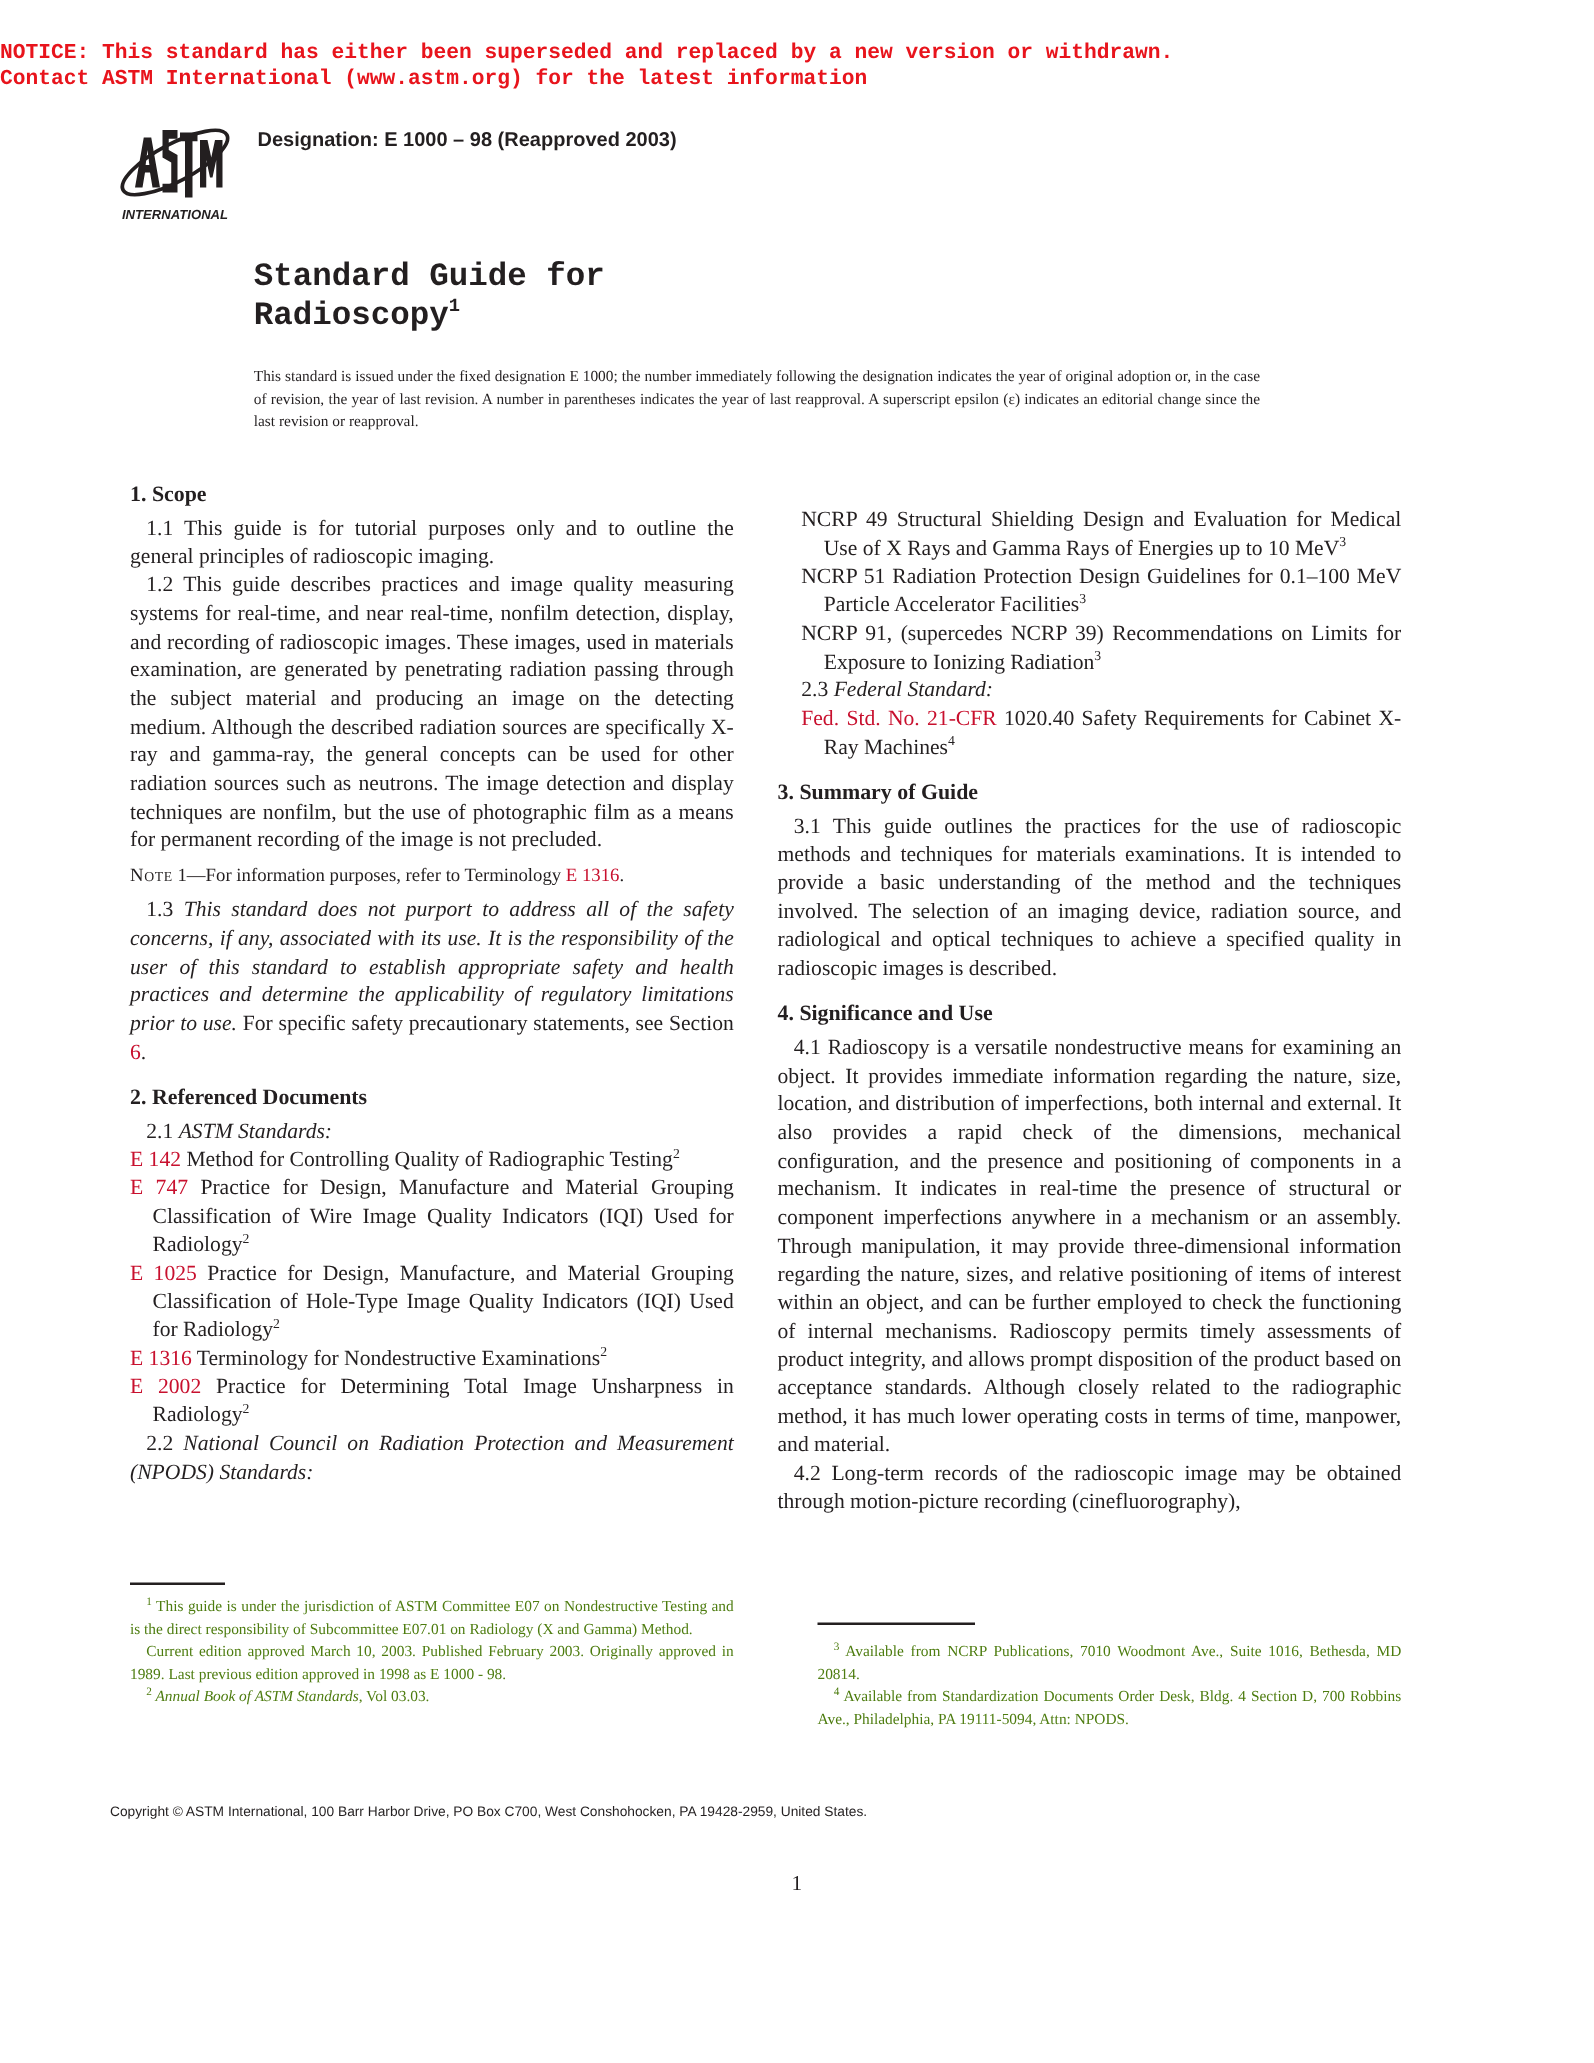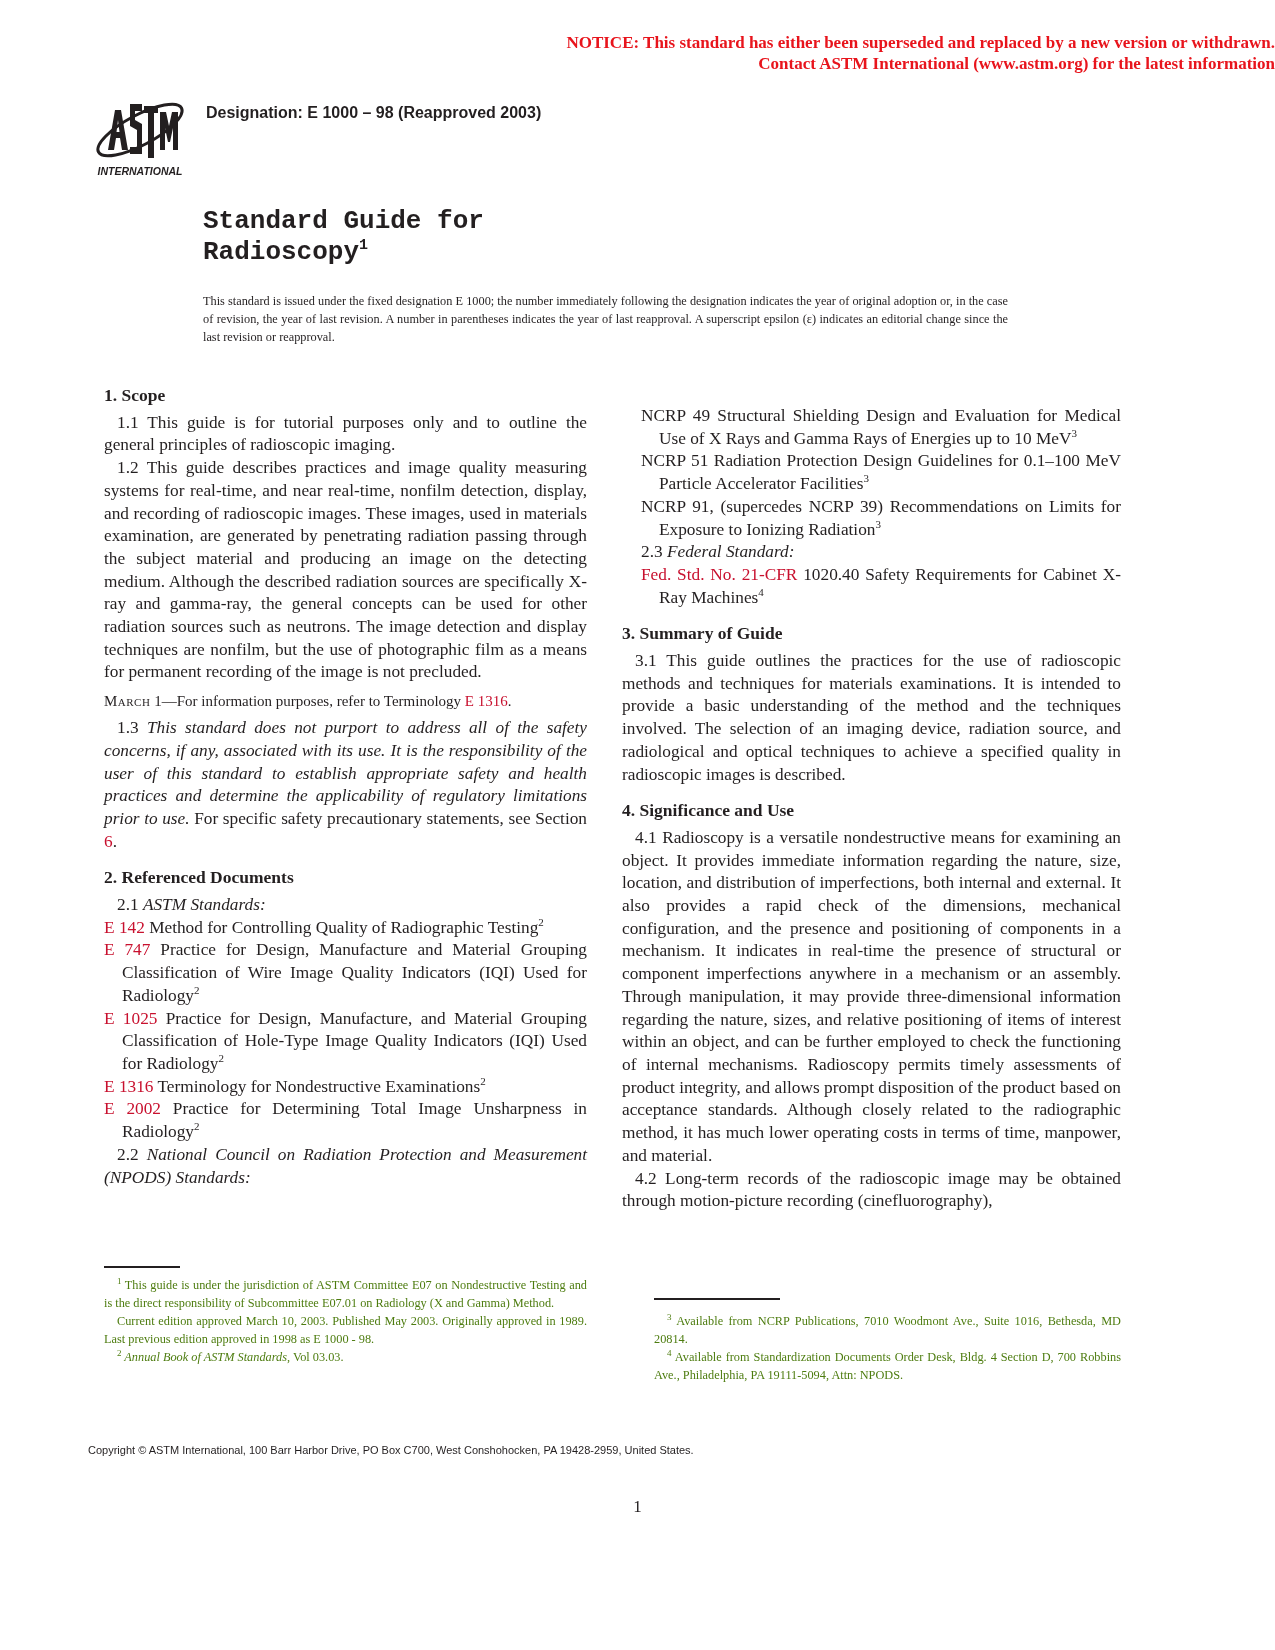--- a/index.html
+++ b/index.html
@@ -1,20 +1,20 @@
 <!DOCTYPE html>
 <html><head>
 <meta charset="utf-8">
 <style>
   html, body { margin: 0; padding: 0; background: #ffffff; }
   body { width: 1275px; height: 1650px; position: relative; overflow: hidden; color: #231f20; }
   .red { color: #c8102e; }
 
-  #notice { position: absolute; top: 32px; left: 0; width: 1275px; text-align: right;
-    font-family: Liberation Serif, serif; font-weight: bold; font-size: 17px; line-height: 21px; color: #e8141c; }
+  #notice { position: absolute; top: 32px; left: 0; width: 1275px; text-align: left;
+    font-family: Liberation Mono, monospace; font-weight: bold; font-size: 17px; line-height: 21px; color: #e8141c; }
 
   #logo { position: absolute; left: 88px; top: 92px; width: 104px; height: 86px; }
   #designation { position: absolute; left: 206px; top: 104px; font-family: "Liberation Sans", sans-serif;
     font-weight: bold; font-size: 16px; color: #231f20; }
 
   #title { position: absolute; left: 203px; top: 206px; font-family: Liberation Mono, monospace;
     font-weight: bold; font-size: 26px; line-height: 31px; color: #231f20; }
   #title sup { font-size: 15px; vertical-align: 10px; line-height: 0; }
 
   #issue-note { position: absolute; left: 203px; top: 292px; width: 805px; font-family: "Liberation Serif", serif;
@@ -74,39 +74,39 @@
   <div>Standard Guide for</div>
   <div><span>Radioscopy</span><sup>1</sup></div>
 </div>
 
 <div id="issue-note">This standard is issued under the fixed designation E 1000; the number immediately following the designation indicates the year of original adoption or, in the case of revision, the year of last revision. A number in parentheses indicates the year of last reapproval. A superscript epsilon (ε) indicates an editorial change since the last revision or reapproval.</div>
 
 <div id="col-left" class="col">
   <p class="h">1.  Scope</p>
   <p class="ind">1.1  This guide is for tutorial purposes only and to outline the general principles of radioscopic imaging.</p>
   <p class="ind">1.2 This guide describes practices and image quality measuring systems for real-time, and near real-time, nonfilm detection, display, and recording of radioscopic images. These images, used in materials examination, are generated by penetrating radiation passing through the subject material and producing an image on the detecting medium. Although the described radiation sources are specifically X-ray and gamma-ray, the general concepts can be used for other radiation sources such as neutrons. The image detection and display techniques are nonfilm, but the use of photographic film as a means for permanent recording of the image is not precluded.</p>
-  <p class="note ind"><span class="sc">March</span><span> 1—For information purposes, refer to Terminology </span><span class="red">E 1316</span><span>.</span></p>
+  <p class="note ind"><span class="sc">Note</span><span> 1—For information purposes, refer to Terminology </span><span class="red">E 1316</span><span>.</span></p>
   <p class="ind"><span>1.3 </span><i>This standard does not purport to address all of the safety concerns, if any, associated with its use. It is the responsibility of the user of this standard to establish appropriate safety and health practices and determine the applicability of regulatory limitations prior to use.</i><span> For specific safety precautionary statements, see Section </span><span class="red">6</span><span>.</span></p>
 
   <p class="h sec">2.  Referenced Documents</p>
   <p class="ind"><span>2.1  </span><i>ASTM Standards:</i></p>
 
   <p class="hang"><span class="red">E 142</span><span> Method for Controlling Quality of Radiographic Testing</span><sup>2</sup></p>
   <p class="hang"><span class="red">E 747</span><span> Practice for Design, Manufacture and Material Grouping Classification of Wire Image Quality Indicators (IQI) Used for Radiology</span><sup>2</sup></p>
   <p class="hang"><span class="red">E 1025</span><span> Practice for Design, Manufacture, and Material Grouping Classification of Hole-Type Image Quality Indicators (IQI) Used for Radiology</span><sup>2</sup></p>
   <p class="hang"><span class="red">E 1316</span><span> Terminology for Nondestructive Examinations</span><sup>2</sup></p>
   <p class="hang"><span class="red">E 2002</span><span> Practice for Determining Total Image Unsharpness in Radiology</span><sup>2</sup></p>
 
   <p class="ind"><span>2.2  </span><i>National Council on Radiation Protection and Measurement (NPODS) Standards:</i></p>
 </div>
 
 <div class="fn-rule" style="left:104px; top:1266px;"></div>
 <div class="fn" style="left:104px; top:1276px; width:483px;">
   <p class="ind"><sup>1</sup><span> This guide is under the jurisdiction of ASTM Committee E07 on Nondestructive Testing and is the direct responsibility of Subcommittee E07.01 on Radiology (X and Gamma) Method.</span></p>
-  <p class="ind">Current edition approved March 10, 2003. Published May 2003. Originally approved in 1989. Last previous edition approved in 1998 as E 1000 - 98.</p>
+  <p class="ind">Current edition approved March 10, 2003. Published February 2003. Originally approved in 1989. Last previous edition approved in 1998 as E 1000 - 98.</p>
   <p class="ind"><sup>2</sup><i> Annual Book of ASTM Standards</i><span>, Vol 03.03.</span></p>
 </div>
 
 <div id="col-right" class="col">
   <p class="hang" style="padding-left:37px; text-indent:-18px;"><span>NCRP 49</span><span>  Structural Shielding Design and Evaluation for Medical Use of X Rays and Gamma Rays of Energies up to 10 MeV</span><sup>3</sup></p>
   <p class="hang" style="padding-left:37px; text-indent:-18px;"><span>NCRP 51</span><span>  Radiation Protection Design Guidelines for 0.1–100 MeV Particle Accelerator Facilities</span><sup>3</sup></p>
   <p class="hang" style="padding-left:37px; text-indent:-18px;"><span>NCRP 91,</span><span> (supercedes NCRP 39)  Recommendations on Limits for Exposure to Ionizing Radiation</span><sup>3</sup></p>
   <p style="padding-left:19px;"><span>2.3  </span><i>Federal Standard:</i></p>
   <p class="hang" style="padding-left:37px; text-indent:-18px;"><span class="red">Fed. Std. No. 21-CFR</span><span> 1020.40 Safety Requirements for Cabinet X-Ray Machines</span><sup>4</sup></p>
 

